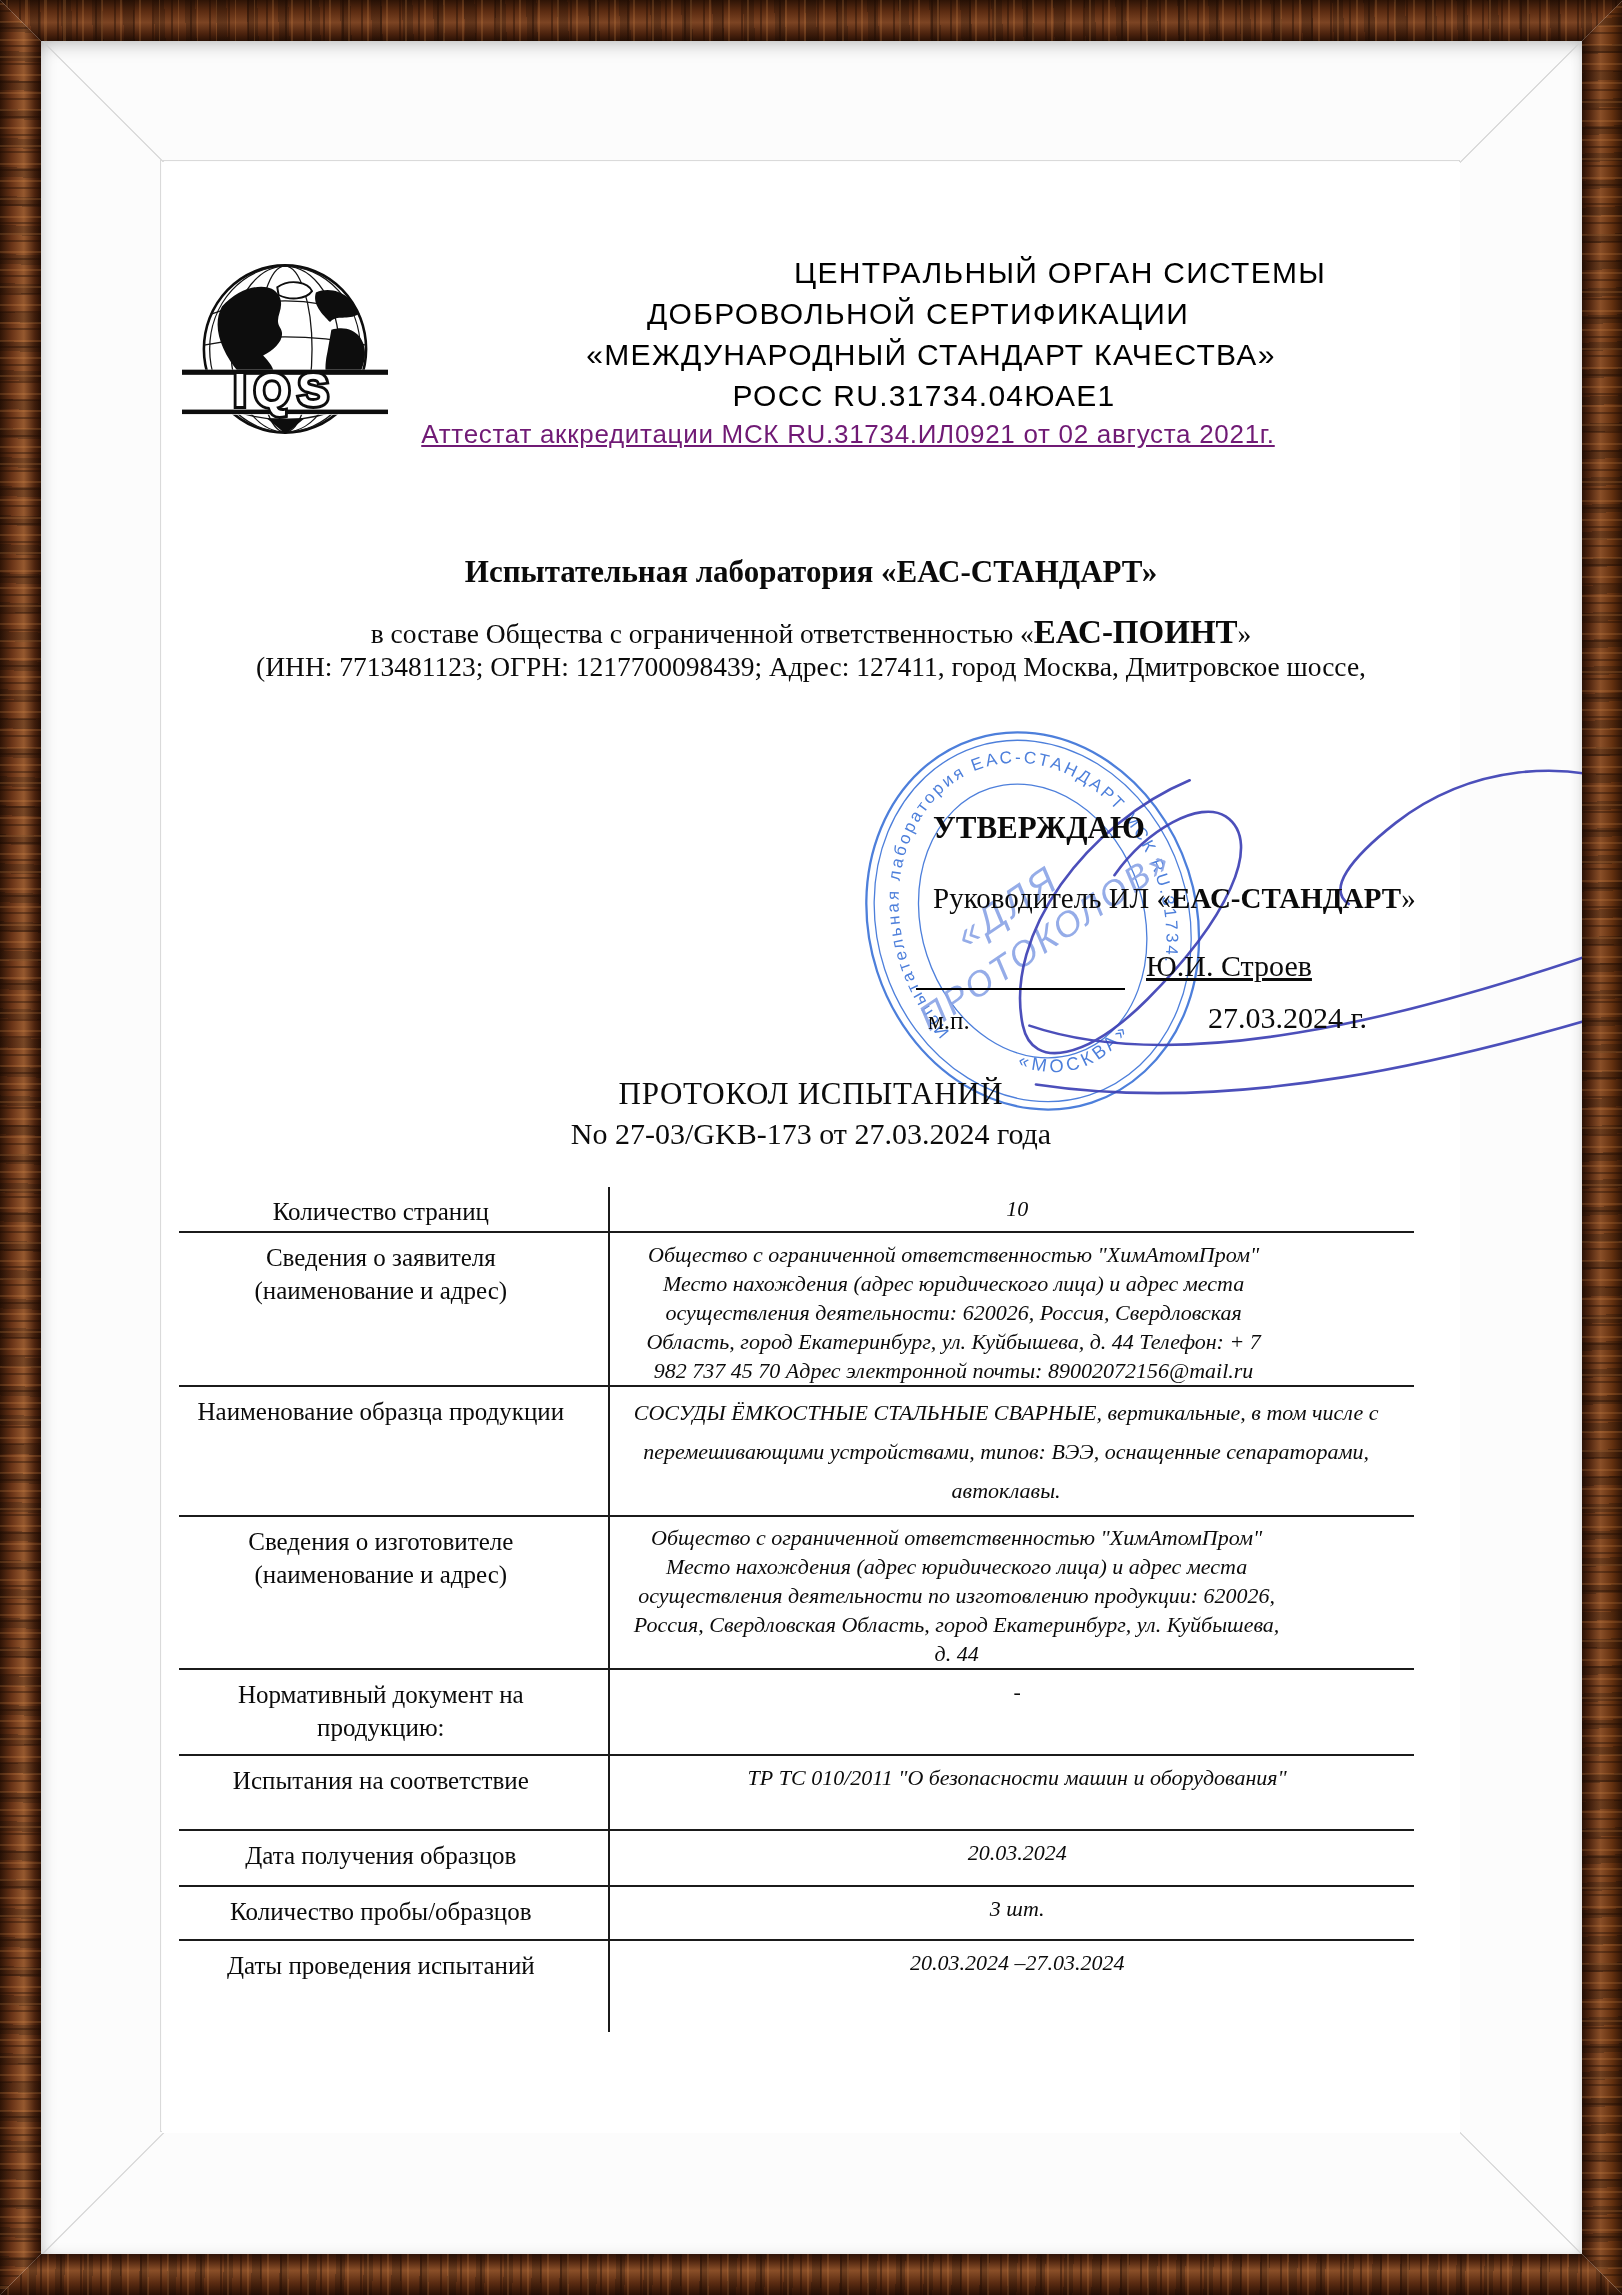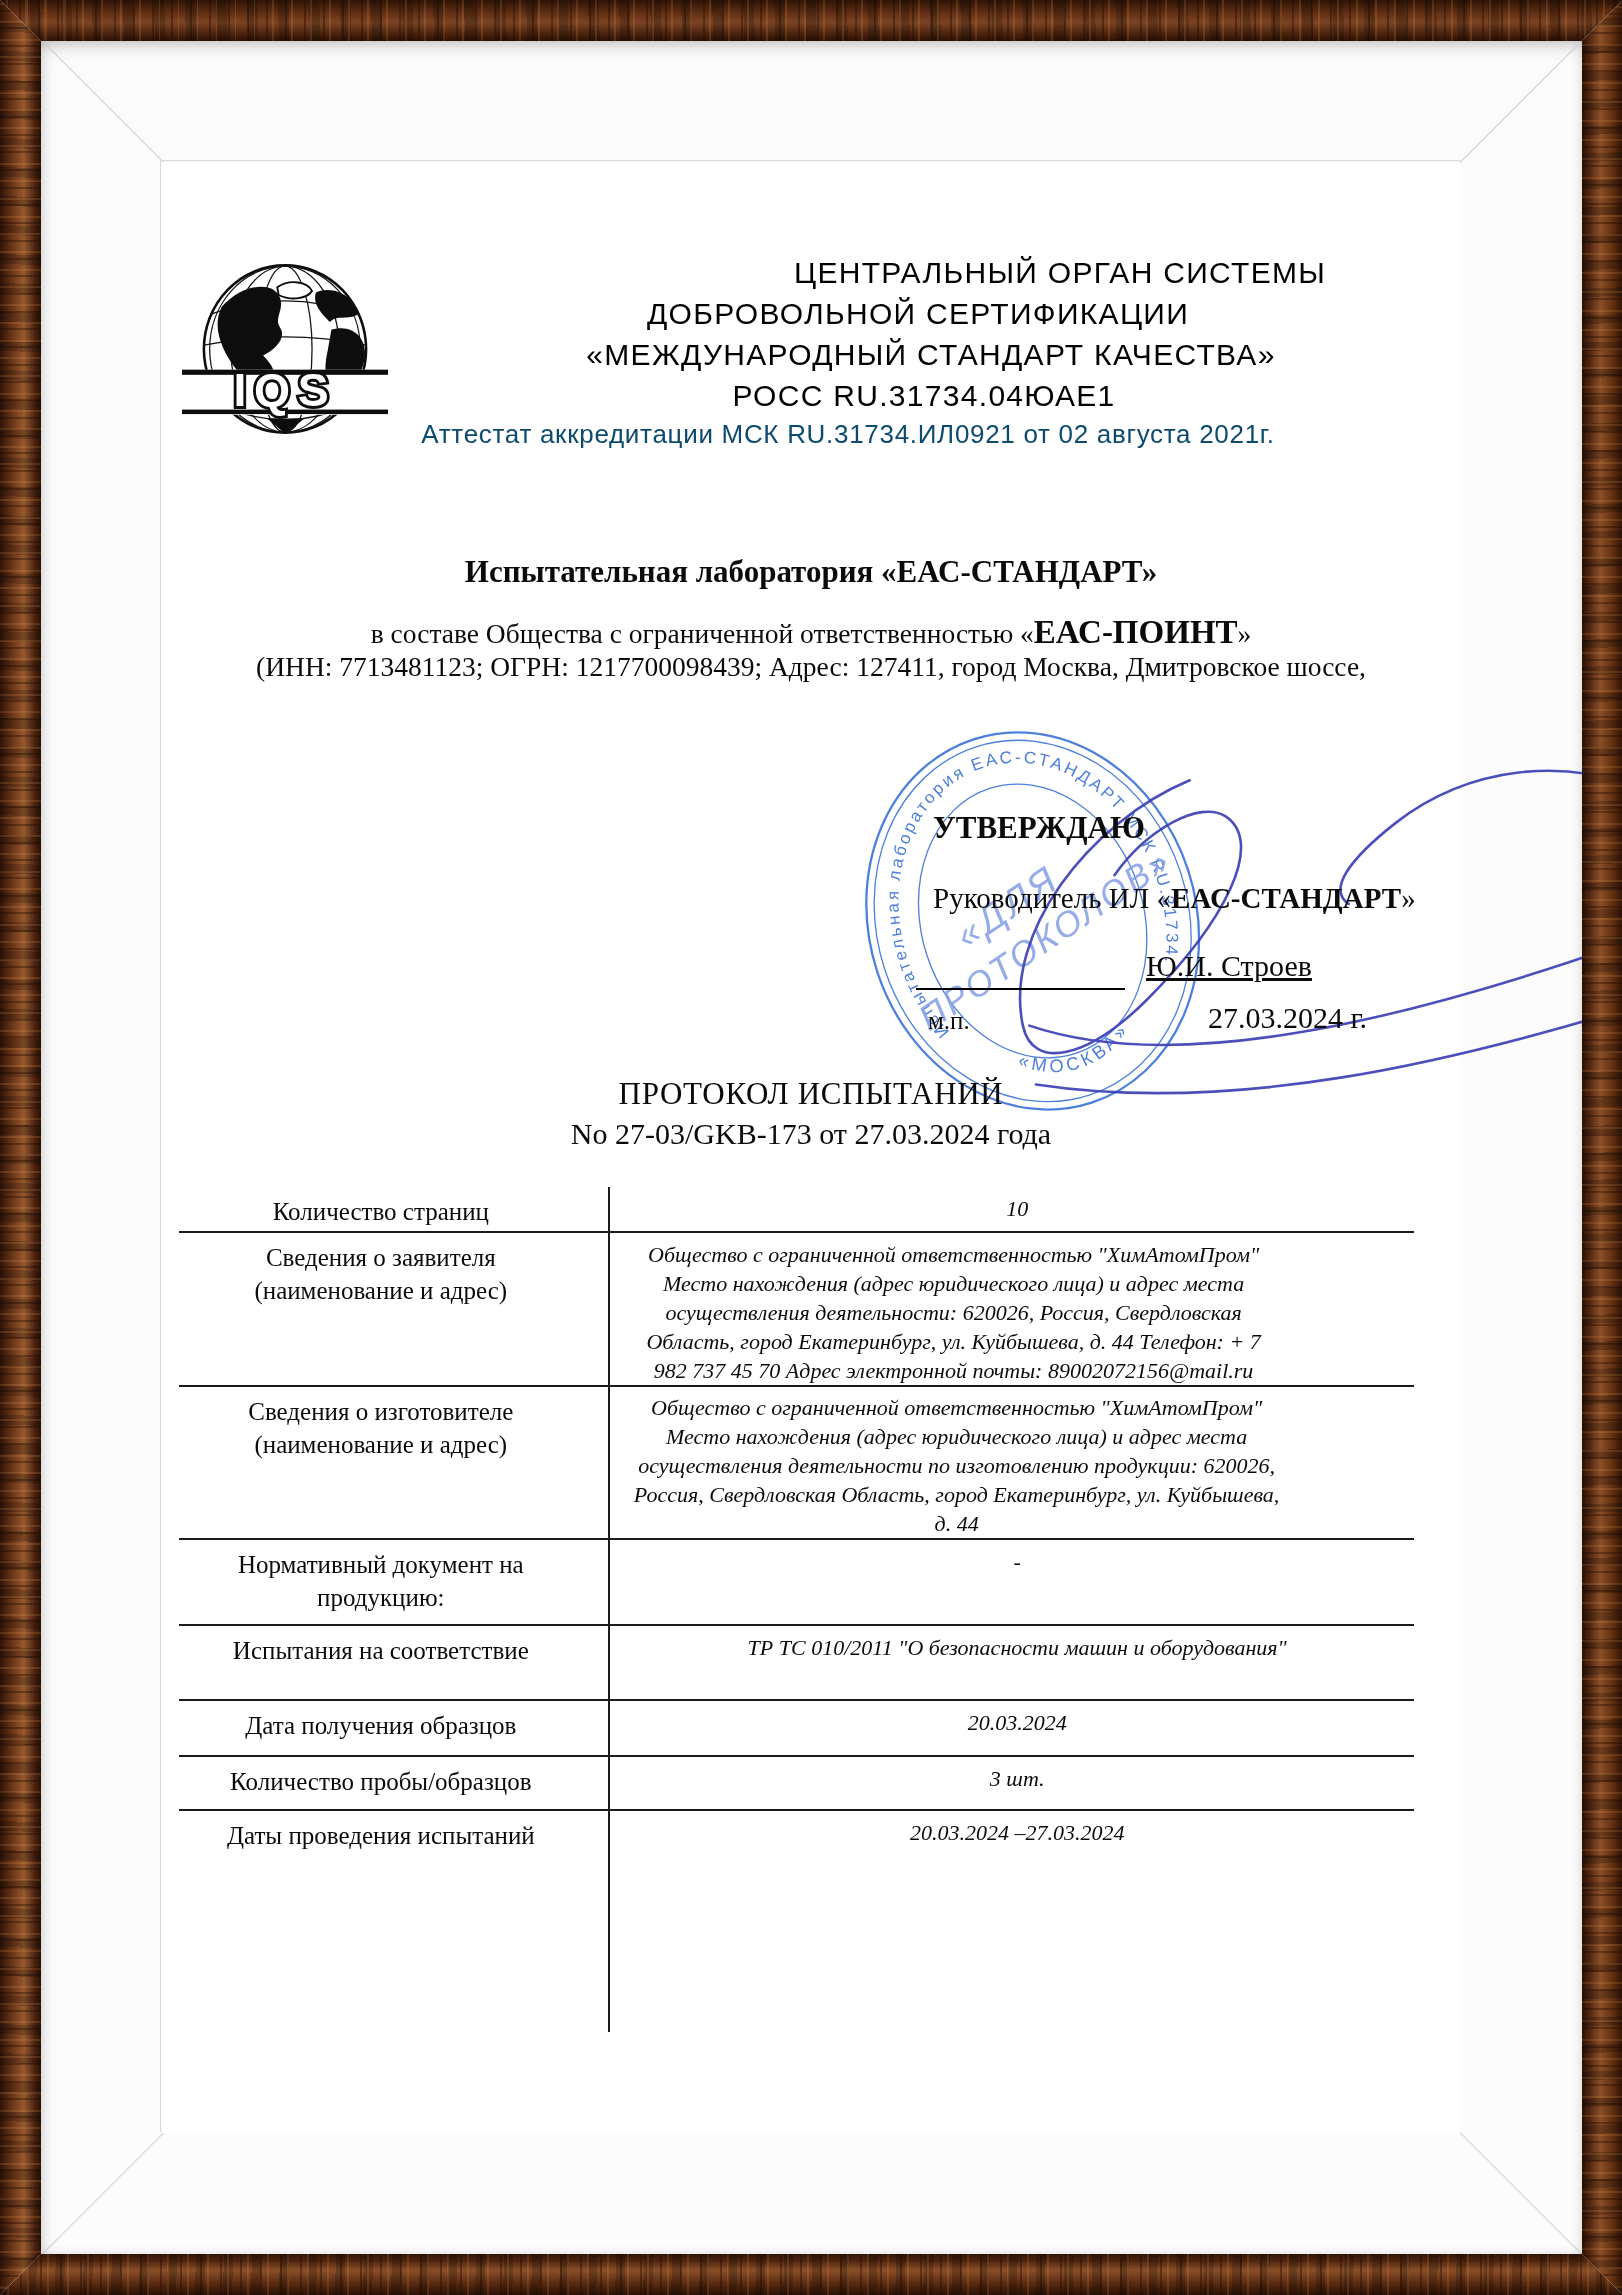--- a/index.html
+++ b/index.html
@@ -42,21 +42,21 @@
   .mat-line{position:absolute;left:160px;top:160px;width:1300px;height:1972px;
     border:1.3px solid #dadada;box-sizing:border-box;z-index:2;}
 
   
   .paper{position:absolute;left:162px;top:162px;width:1298px;height:1971px;background:#ffffff;z-index:3;
     color:#0b0b0b;}
 
   .cx{transform:translateX(-50%);white-space:nowrap;}
   .sans{font-family:"Liberation Sans",sans-serif;}
   .hline{font-size:30px;letter-spacing:1.3px;color:#000;}
-  .hline5{font-size:26px;letter-spacing:0.7px;color:#0c4a6e;}
+  .hline5{font-size:26px;letter-spacing:0.7px;color:#701a75;text-decoration:underline;}
 
   .lab-title{font-size:31px;font-weight:bold;}
   .member{font-size:27.5px;}
   .member b{font-size:33px;}
   .details{font-size:27.5px;}
 
   .approve{font-size:31px;font-weight:bold;}
   .head-line{font-size:29px;}
   .head-line b{font-size:29px;text-align:center;}
   .signer{font-size:30px;text-decoration:underline;}
@@ -184,20 +184,24 @@
     <div class="table">
       <div class="tdivider"></div>
       <div class="trow r1">
         <div class="tlabel">Количество страниц</div>
         <div class="tvalue">10</div>
       </div>
       <div class="trow r2">
         <div class="tlabel">Сведения о заявителя (наименование и адрес)</div>
         <div class="tvalue">Общество с ограниченной ответственностью "ХимАтомПром" Место нахождения (адрес юридического лица) и адрес места осуществления деятельности: 620026, Россия, Свердловская Область, город Екатеринбург, ул. Куйбышева, д. 44 Телефон: + 7 982 737 45 70 Адрес электронной почты: 89002072156@mail.ru</div>
       </div>
+      <div class="trow r3">
+        <div class="tlabel">Наименование образца продукции</div>
+        <div class="tvalue">СОСУДЫ ЁМКОСТНЫЕ СТАЛЬНЫЕ СВАРНЫЕ, вертикальные, в том числе с перемешивающими устройствами, типов: ВЭЭ, оснащенные сепараторами, автоклавы.</div>
+      </div>
       <div class="trow r4">
         <div class="tlabel">Сведения о изготовителе (наименование и адрес)</div>
         <div class="tvalue">Общество с ограниченной ответственностью "ХимАтомПром" Место нахождения (адрес юридического лица) и адрес места осуществления деятельности по изготовлению продукции: 620026, Россия, Свердловская Область, город Екатеринбург, ул. Куйбышева, д. 44</div>
       </div>
       <div class="trow r5">
         <div class="tlabel">Нормативный документ на продукцию:</div>
         <div class="tvalue">-</div>
       </div>
       <div class="trow r6">
         <div class="tlabel">Испытания на соответствие</div>

